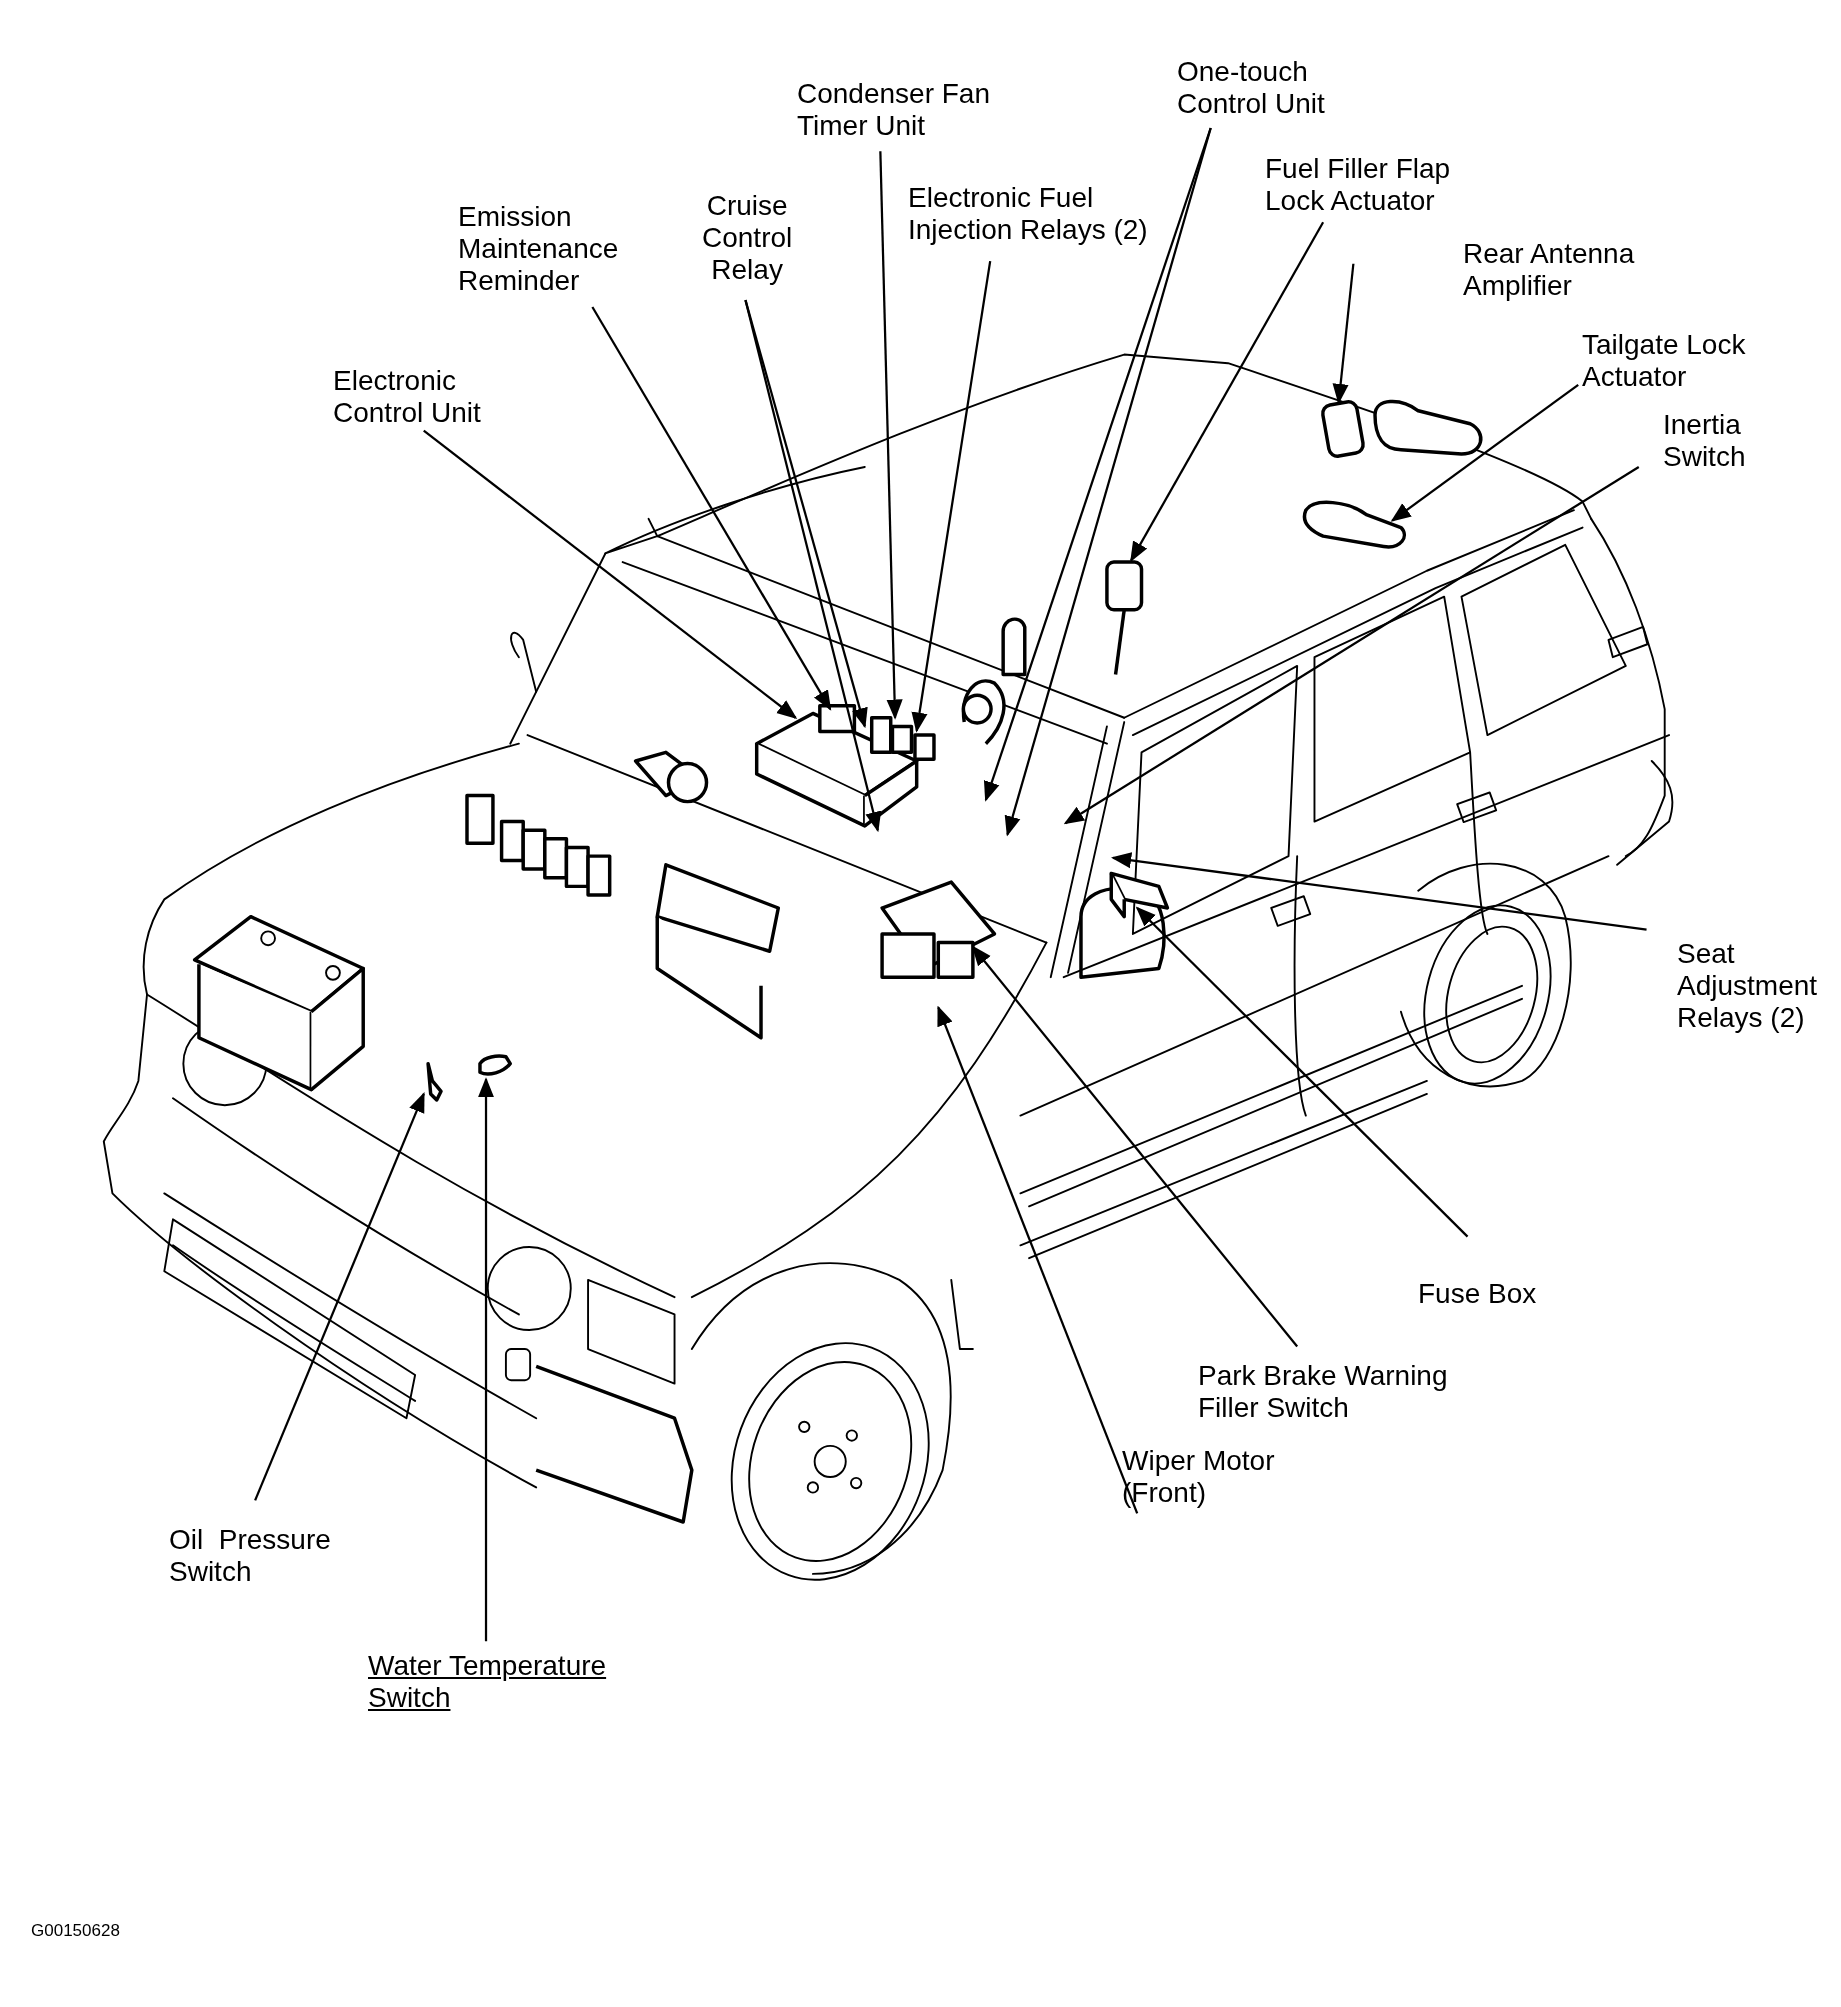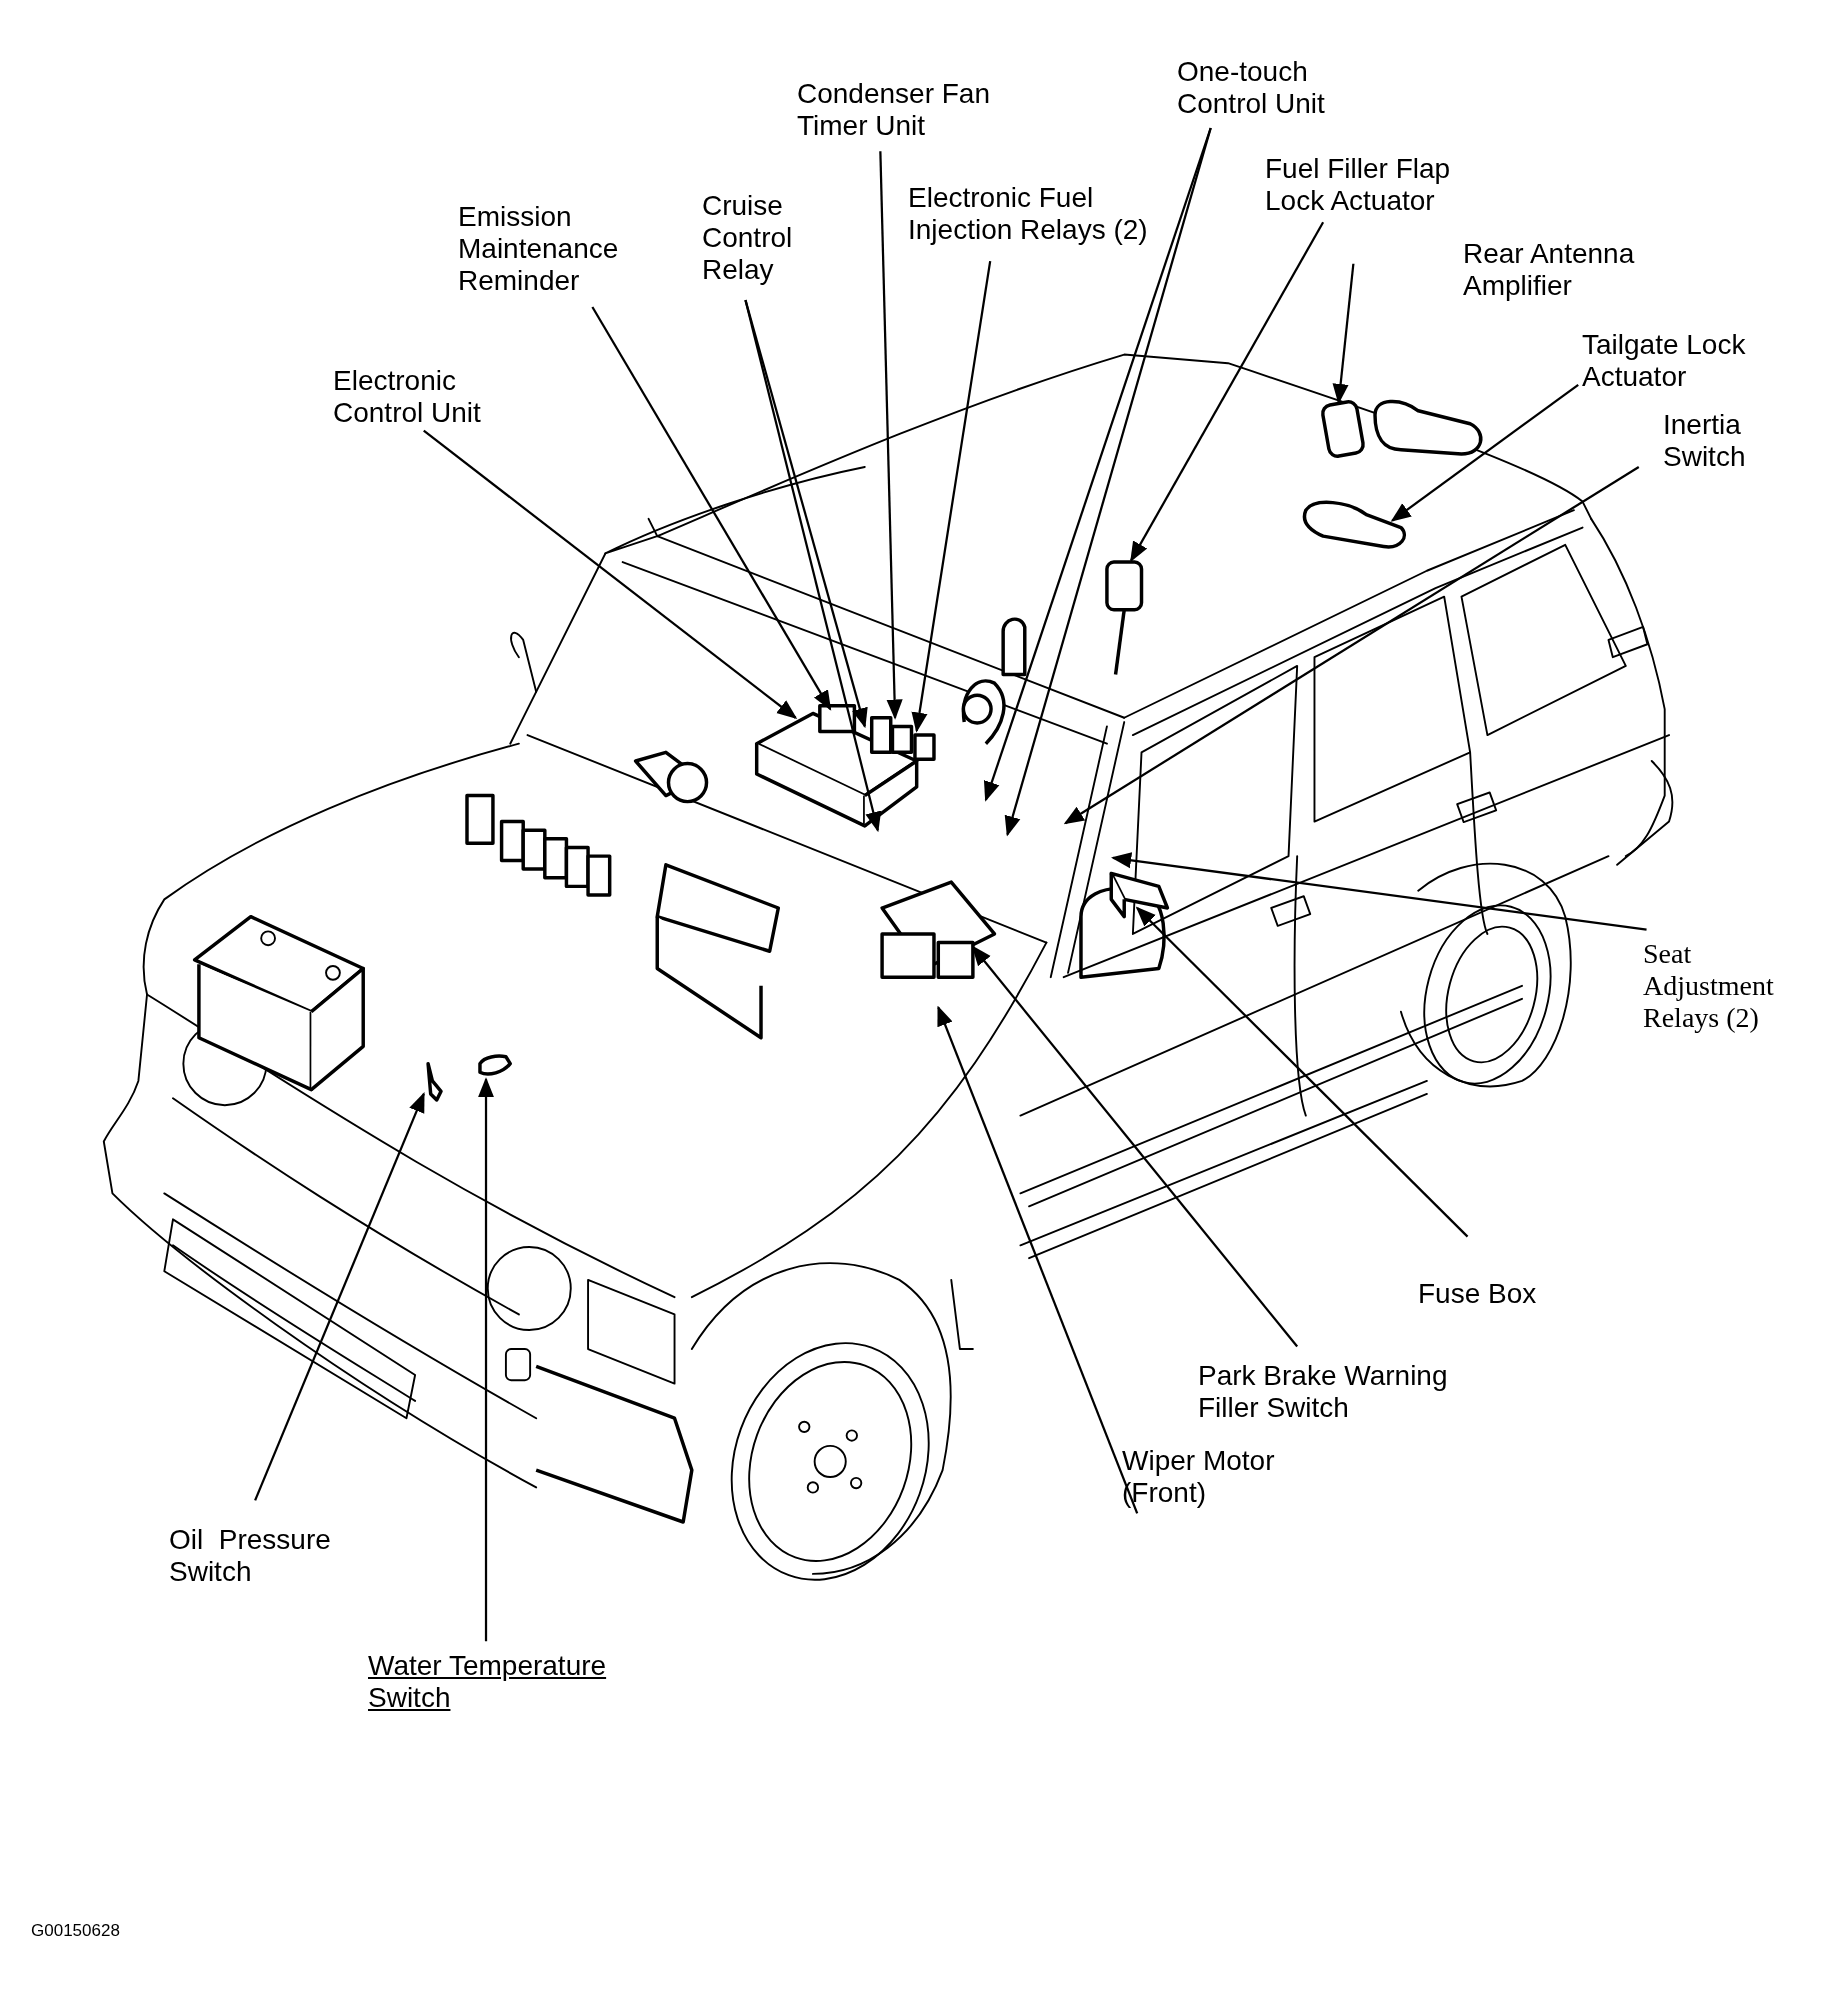--- a/index.html
+++ b/index.html
@@ -190,33 +190,33 @@
 </svg>
 
 <div class="label" style="left:797px; top:78px;"><span>Condenser Fan</span><br><span>Timer Unit</span></div>
 
 <div class="label" style="left:1177px; top:56px;"><span>One-touch</span><br><span>Control Unit</span></div>
 
 <div class="label" style="left:1265px; top:153px;"><span>Fuel Filler Flap</span><br><span>Lock Actuator</span></div>
 
 <div class="label" style="left:908px; top:182px;"><span>Electronic Fuel</span><br><span>Injection Relays (2)</span></div>
 
-<div class="label" style="left:702px; top:190px;"><span>Cruise</span><br><span>Control</span><br><span>Relay</span></div>
+<div class="label" style="left:702px; top:190px;text-align:center;"><span>Cruise</span><br><span>Control</span><br><span>Relay</span></div>
 
 <div class="label" style="left:458px; top:201px;"><span>Emission</span><br><span>Maintenance</span><br><span>Reminder</span></div>
 
 <div class="label" style="left:1463px; top:238px;"><span>Rear Antenna</span><br><span>Amplifier</span></div>
 
 <div class="label" style="left:1582px; top:329px;"><span>Tailgate Lock</span><br><span>Actuator</span></div>
 
 <div class="label" style="left:1663px; top:409px;"><span>Inertia</span><br><span>Switch</span></div>
 
 <div class="label" style="left:333px; top:357px;margin-top:8px;"><span>Electronic</span><br><span>Control Unit</span></div>
 
-<div class="label" style="left:1643px; top:938px;font-family:Liberation Serif, serif;"><span>Seat</span><br><span>Adjustment</span><br><span>Relays (2)</span></div>
+<div class="label" style="left:1677px; top:938px;"><span>Seat</span><br><span>Adjustment</span><br><span>Relays (2)</span></div>
 
 <div class="label" style="left:1418px; top:1278px;"><span>Fuse Box</span></div>
 
 <div class="label" style="left:1198px; top:1360px;"><span>Park Brake Warning</span><br><span>Filler Switch</span></div>
 
 <div class="label" style="left:1122px; top:1445px;"><span>Wiper Motor</span><br><span>(Front)</span></div>
 
 <div class="label" style="left:169px; top:1512px;margin-top:12px;"><span>Oil  Pressure</span><br><span>Switch</span></div>
 
 <div class="label" style="left:368px; top:1650px;text-decoration:underline;"><span>Water Temperature</span><br><span>Switch</span></div>

